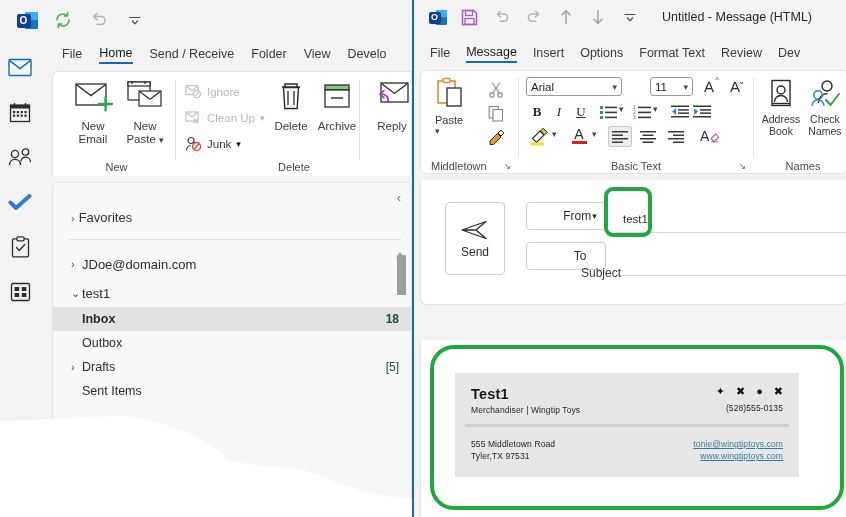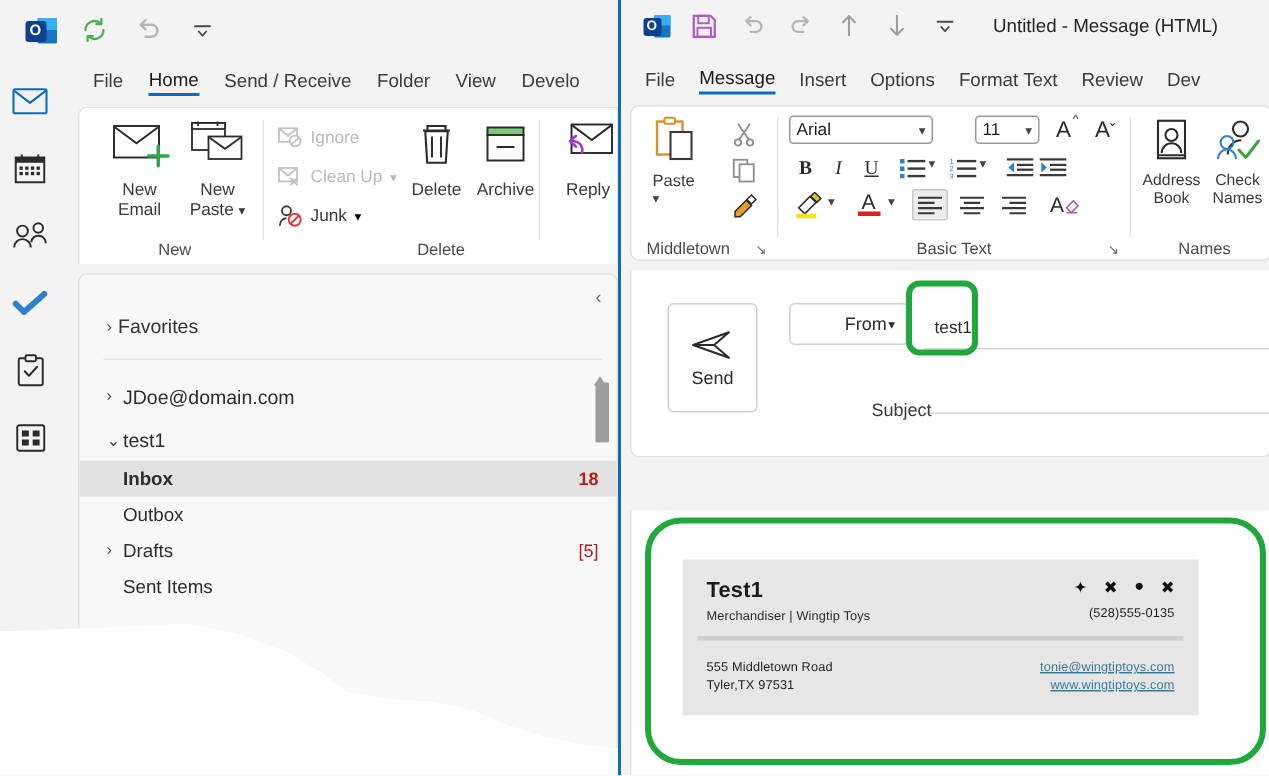--- a/index.html
+++ b/index.html
@@ -91,21 +91,21 @@
   .fp-collapse { position:absolute; right:10px; top:8px; font-size:12px; color:#6a6a6a; cursor:pointer; }
   .fp-fav { position:absolute; left:18px; top:27px; font-size:13px; color:#333; display:flex; align-items:center; gap:4px; cursor:pointer; }
   .fp-divider { position:absolute; left:16px; top:56px; width:332px; height:1px; background:#e1e1e1; }
   .fp-list { position:absolute; left:0; top:66px; width:360px; }
   .fp-row {
     height: 24px; display:flex; align-items:center; padding-left:18px; padding-right:14px;
     font-size:12.5px; color:#2c2c2c; cursor:pointer;
   }
   .fp-row .chev { width:11px; font-size:11px; color:#4a4a4a; display:inline-block; }
   .fp-row .name { flex:1; }
-  .fp-row .cnt { font-size:12px; color:#b91c1c; font-weight:700; }
+  .fp-row .cnt { font-size:12px; color:#14532d; font-weight:700; }
   .fp-row .cnt.plain { font-weight:400; }
   .fp-row.indent { padding-left: 29px; }
   .fp-row.sel { background:#e2e2e2; font-weight:700; }
   .fp-scroll-up { position:absolute; right:6px; top:62px; width:10px; height:8px; }
   .fp-scrollbar { position:absolute; right:5px; top:72px; width:9px; height:40px; background:#9e9e9e; border-radius:1px; }
 
   
   #msg-window {
     position: absolute; left: 412px; top: 0; width: 434px; height: 517px;
     background: #f3f3f3; border-left: 2px solid #0f6cbd;
@@ -660,20 +660,23 @@
         <div class="lbl">Send</div>
       </div>
 
       <div class="btn-field" style="left:105px; top:22px;">
         <span>From</span>
         <span style="font-size:9px;">▾</span>
       </div>
       <div class="hdr-line" style="left:195px; top:52px; width:233px;"></div>
       <div class="hdr-val" style="left:202px; top:33px;">test1</div>
 
+      <div class="btn-field" style="left:105px; top:62px;">
+        <span>To</span>
+      </div>
       <div class="hdr-line" style="left:195px; top:95px; width:233px;"></div>
       <div class="hdr-val" style="left:202px; top:73px; width:220px;"></div>
 
       <div class="subject-lbl">Subject</div>
     </div>
 
     <div class="hl-box" style="left:190px; top:187px; width:48px; height:50px;"></div>
 
     <div class="mw-body">
       <div class="sig-card">

